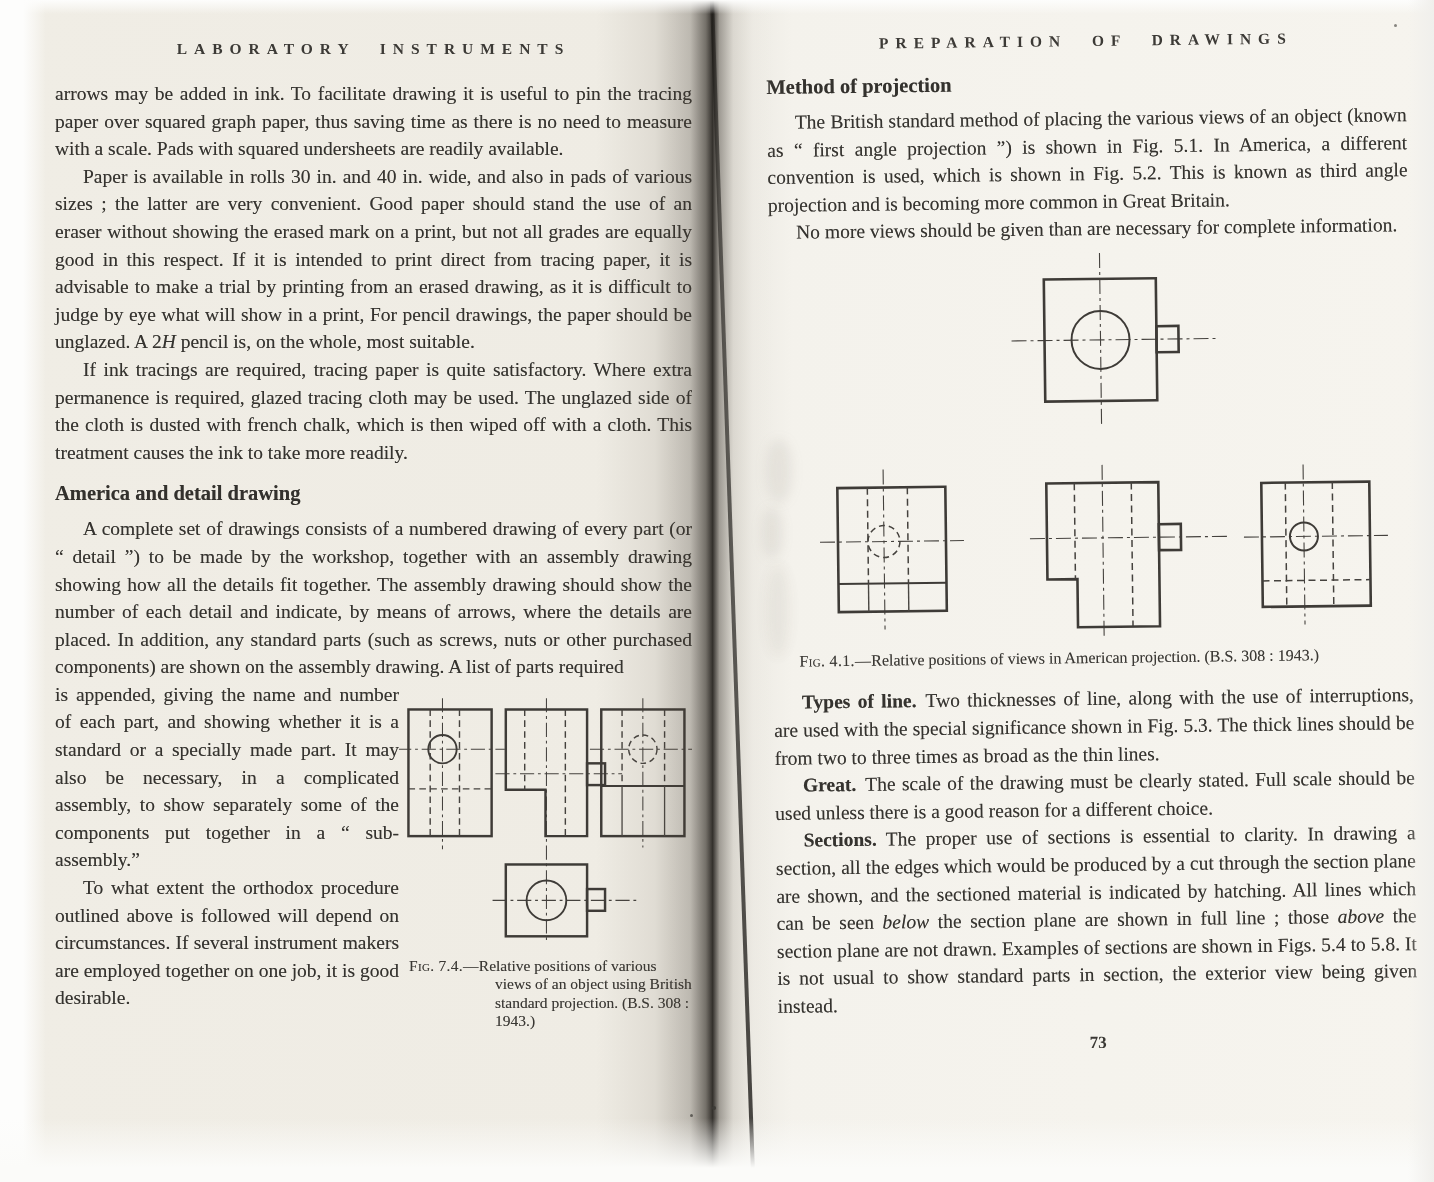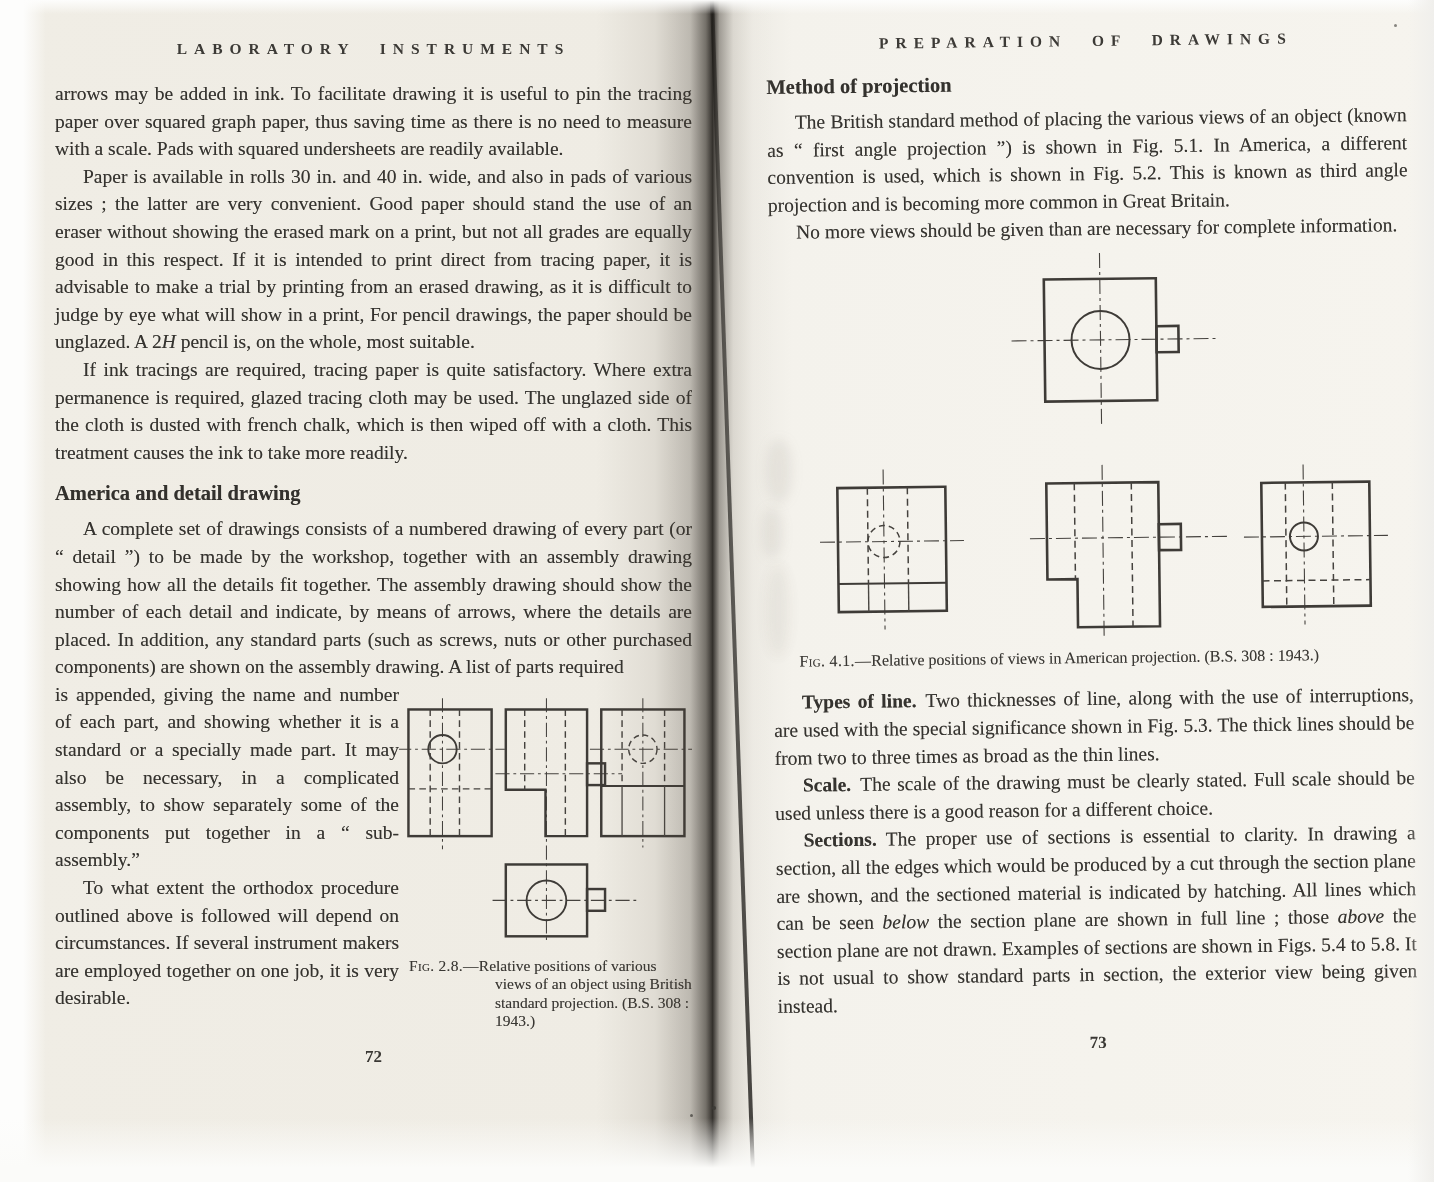--- a/index.html
+++ b/index.html
@@ -93,21 +93,21 @@
 
     <p class="body">If ink tracings are required, tracing paper is quite satisfactory. Where extra permanence is required, glazed tracing cloth may be used.  The unglazed side of the cloth is dusted with french chalk, which is then wiped off with a cloth.  This treatment causes the ink to take more readily.</p>
 
     <div class="subhead">America and detail drawing</div>
 
     <p class="body">A complete set of drawings consists of a numbered drawing of every part (or “ detail ”) to be made by the workshop, together with an assembly drawing showing how all the details fit together.  The assembly drawing should show the number of each detail and indicate, by means of arrows, where the details are placed.  In addition, any standard parts (such as screws, nuts or other purchased components) are shown on the assembly drawing.  A list of parts required</p>
 
     <div class="twocol">
       <div class="col-text">
         <p class="body cont">is appended, giving the name and number of each part, and showing whether it is a standard or a specially made part.  It may also be necessary, in a complicated assembly, to show separately some of the components put together in a “ sub-assembly.”</p>
-        <p class="body">To what extent the orthodox procedure outlined above is followed will depend on circumstances.  If several instrument makers are employed together on one job, it is very desirable.</p>
+        <p class="body">To what extent the orthodox procedure outlined above is followed will depend on circumstances.  If several instrument makers are employed together on one job, it is good desirable.</p>
       </div>
       <div class="col-fig">
         <figure>
           <svg class="fig51-svg" width="293" height="268" viewBox="0 0 310 268" xmlns="http://www.w3.org/2000/svg">
 
             <line class="cl" x1="-2" y1="58" x2="112" y2="58"></line>
             <line class="cl" x1="46" y1="4" x2="46" y2="164"></line>
             <rect class="ol" x="10" y="16" width="88" height="134"></rect>
             <line class="hd" x1="33" y1="16" x2="33" y2="150"></line>
             <line class="hd" x1="64" y1="16" x2="64" y2="150"></line>
@@ -129,26 +129,25 @@
             <line class="hd" x1="281" y1="16" x2="281" y2="97"></line>
             <line class="md" x1="214" y1="97" x2="302" y2="97"></line>
             <line class="th" x1="236" y1="97" x2="236" y2="150"></line>
             <line class="th" x1="281" y1="97" x2="281" y2="150"></line>
 
             <line class="cl" x1="99" y1="218" x2="252" y2="218"></line>
             <rect class="ol" x="113" y="180" width="86" height="76"></rect>
             <circle class="md" cx="156" cy="218" r="21"></circle>
             <rect class="ol" x="199" y="206" width="19" height="23"></rect>
           </svg>
-          <figcaption class="caption cap-hang"><span class="fig-label">Fig. 2.8.—</span><span>Relative positions of various views of an object using British standard projection. (B.S. 308 :  1943.)</span></figcaption>
+          <figcaption class="caption cap-hang"><span class="fig-label">Fig. 7.4.—</span><span>Relative positions of various views of an object using British standard projection. (B.S. 308 :  1943.)</span></figcaption>
         </figure>
       </div>
     </div>
 
-    <div class="pagenum">72</div>
   </div>
 
   <div class="page page-right">
     <div class="running-head">PREPARATION OF DRAWINGS</div>
 
     <div class="subhead" style="margin-top:0;">Method of projection</div>
 
     <p class="body">The British standard method of placing the various views of an object (known as “ first angle projection ”) is shown in Fig. 5.1.  In America, a different convention is used, which is shown in Fig. 5.2. This is known as third angle projection and is becoming more common in Great Britain.</p>
 
     <p class="body">No more views should be given than are necessary for complete information.</p>
@@ -185,21 +184,21 @@
         <circle class="md" cx="512" cy="292" r="14"></circle>
         <line class="hd" x1="494" y1="238" x2="494" y2="362"></line>
         <line class="hd" x1="541" y1="238" x2="541" y2="362"></line>
         <line class="hd" x1="470" y1="336" x2="578" y2="336"></line>
       </svg>
       <figcaption class="caption cap52"><span class="fig-label">Fig. 4.1.—</span><span>Relative positions of views in American projection.  (B.S. 308 :  1943.)</span></figcaption>
     </figure>
 
     <p class="body"><span class="lead">Types of line.</span><span>Two thicknesses of line, along with the use of interruptions, are used with the special significance shown in Fig. 5.3. The thick lines should be from two to three times as broad as the thin lines.</span></p>
 
-    <p class="body"><span class="lead">Scale.</span><span>The scale of the drawing must be clearly stated.  Full scale should be used unless there is a good reason for a different choice.</span></p>
+    <p class="body"><span class="lead">Great.</span><span>The scale of the drawing must be clearly stated.  Full scale should be used unless there is a good reason for a different choice.</span></p>
 
     <p class="body"><span class="lead">Sections.</span><span>The proper use of sections is essential to clarity.  In drawing a section, all the edges which would be produced by a cut through the section plane are shown, and the sectioned material is indicated by hatching.  All lines which can be seen </span><span class="it">below</span><span> the section plane are shown in full line ;  those </span><span class="it">above</span><span> the section plane are not drawn.  Examples of sections are shown in Figs. 5.4 to 5.8. It is not usual to show standard parts in section, the exterior view being given instead.</span></p>
 
     <div class="pagenum">73</div>
   </div>
 
   <div class="ghost" style="left:766px;top:440px;width:26px;height:62px;"></div>
   <div class="ghost" style="left:762px;top:508px;width:20px;height:50px;"></div>
   <div class="ghost" style="left:766px;top:565px;width:24px;height:92px;opacity:.8;"></div>
 

